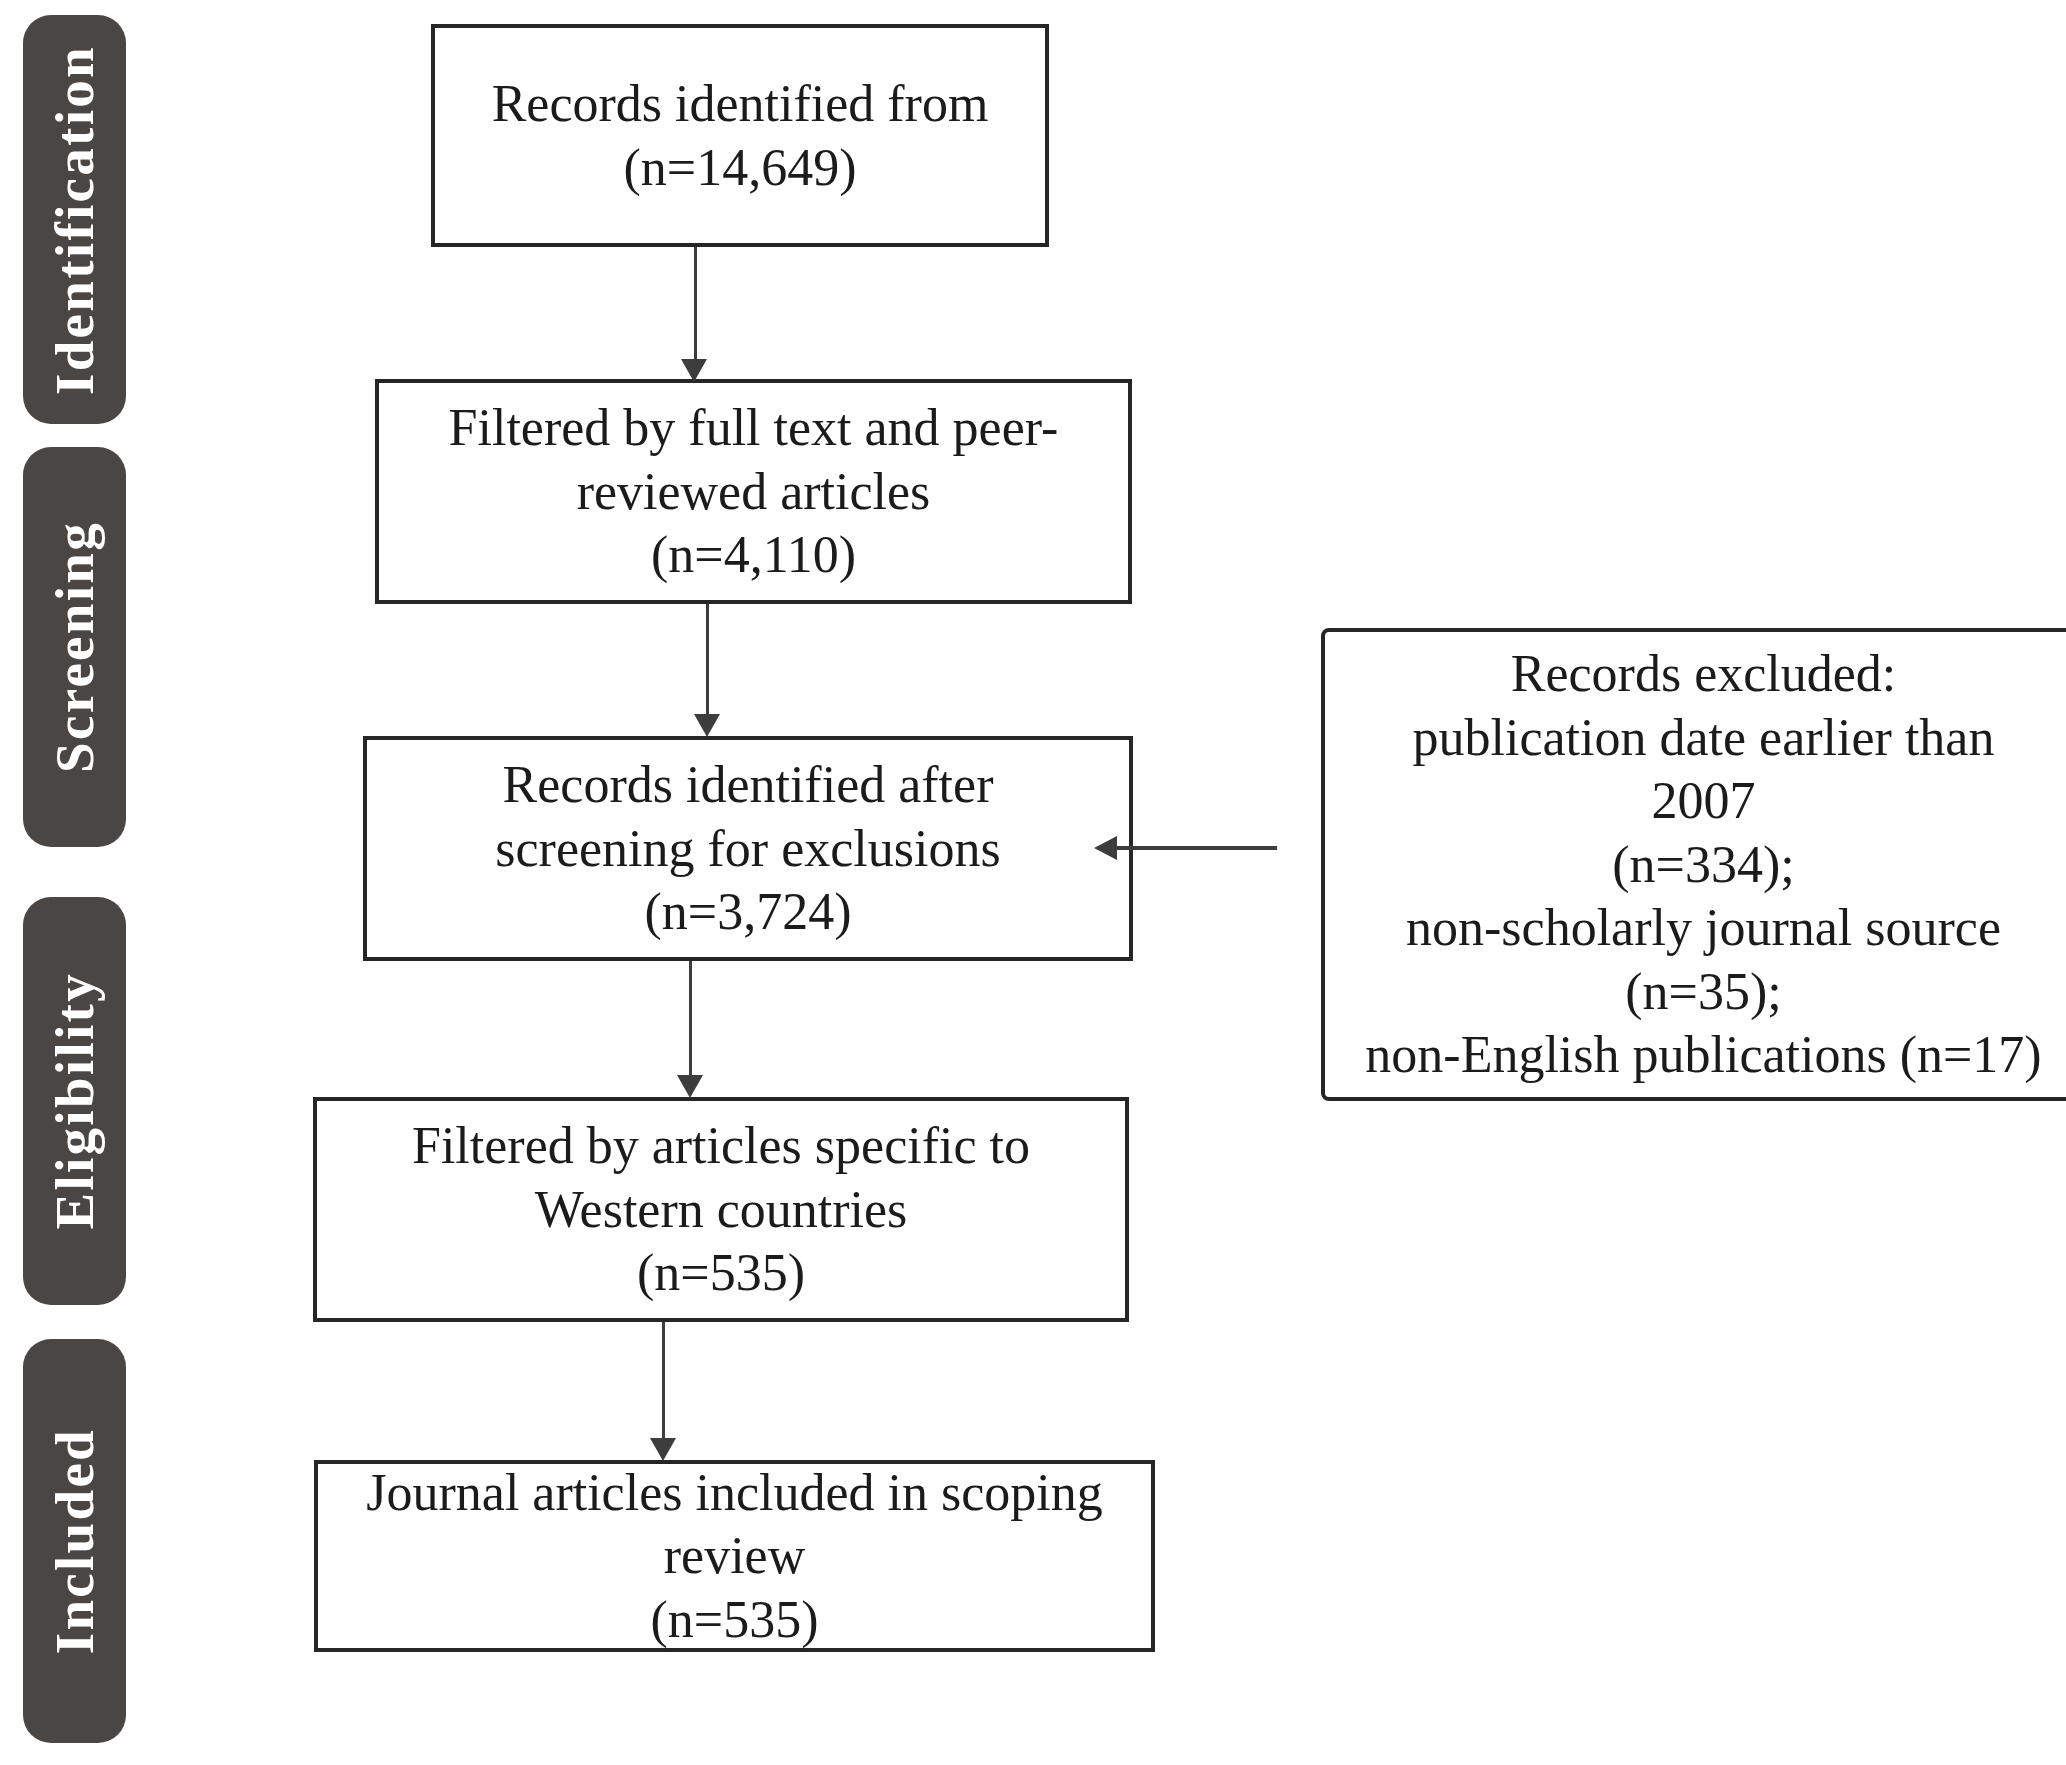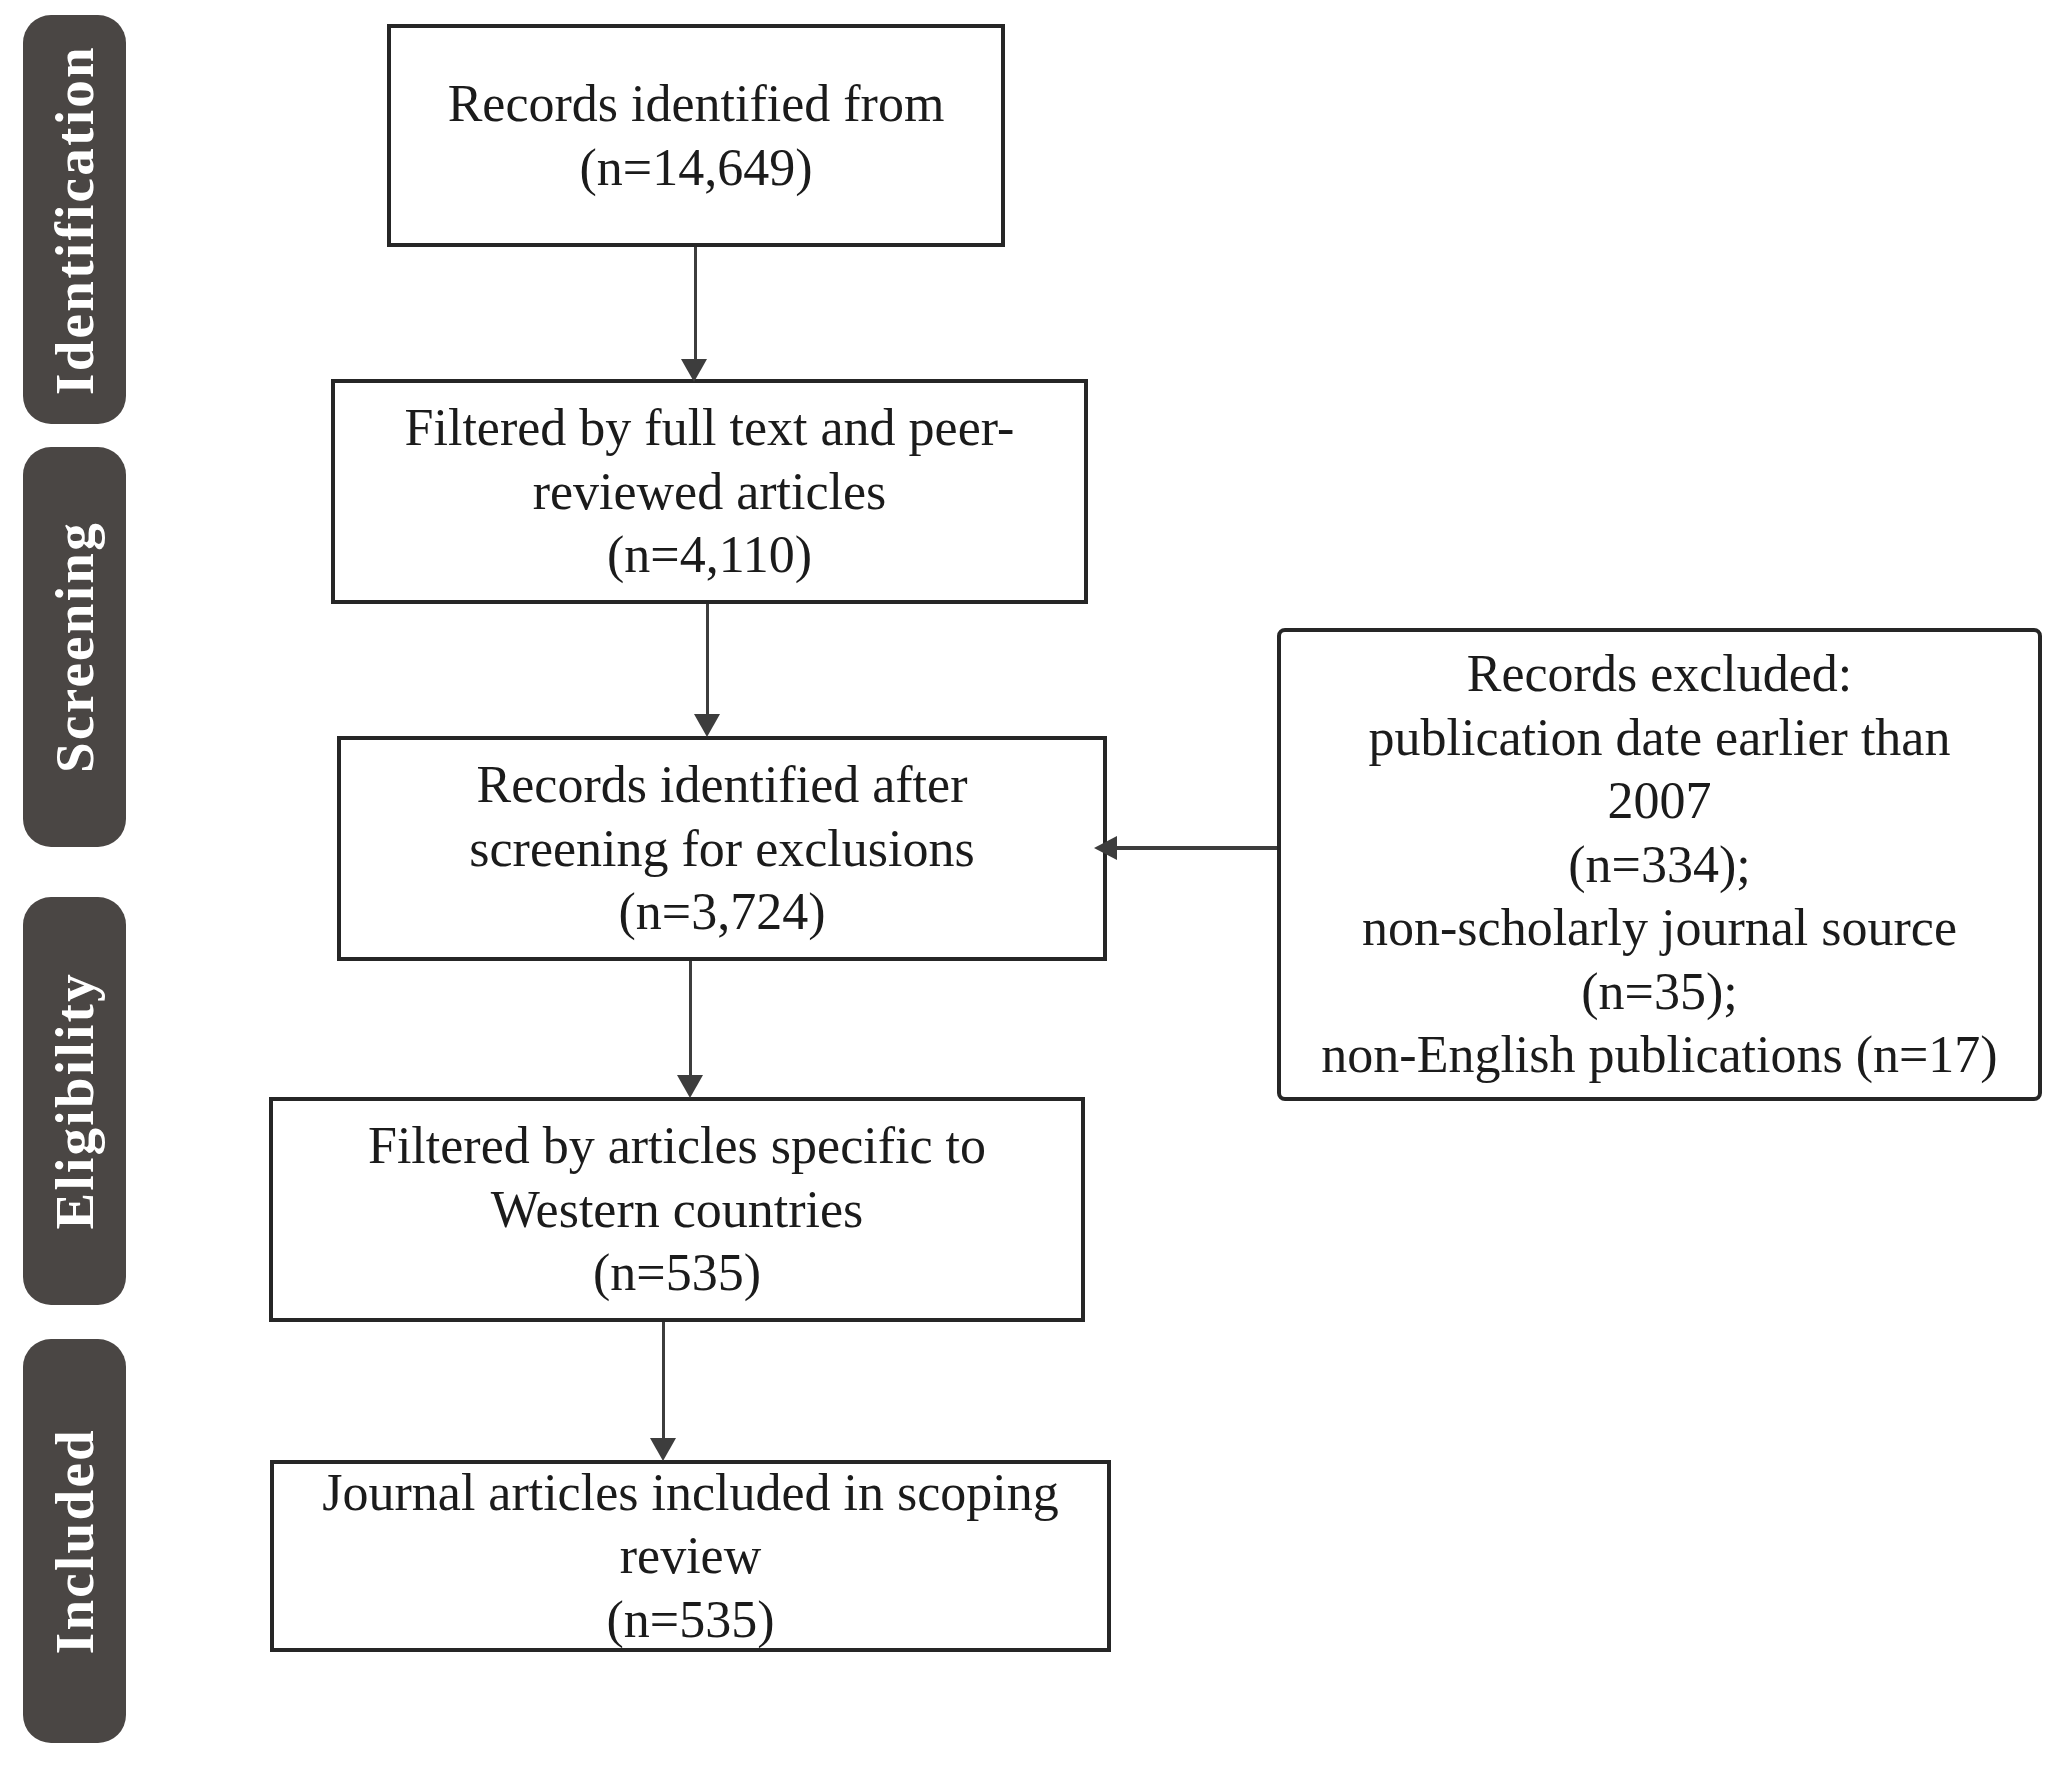--- a/index.html
+++ b/index.html
@@ -47,20 +47,21 @@
     position:absolute;
     background:var(--box-bg);
     border:4.6px solid var(--box-border);
     display:flex;
     flex-direction:column;
     align-items:center;
     justify-content:center;
     text-align:center;
     font-size:52px;
     line-height:1.22;
+    margin-left:44px;
   }
   .fbox .line{white-space:nowrap;}
   
   .stem-v{position:absolute;width:2.9px;background:var(--arrow);}
   .stem-h{position:absolute;height:3.5px;background:var(--arrow);}
   .head-down{
     position:absolute;width:0;height:0;
     border-left:13.3px solid transparent;
     border-right:13.3px solid transparent;
     border-top:23px solid var(--arrow);
@@ -71,21 +72,21 @@
     border-bottom:12px solid transparent;
     border-right:23px solid var(--arrow);
   }
   #stage-identification{top:15px;height:409px;}
   #stage-screening{top:447px;height:400px;}
   #stage-eligibility{top:897px;height:408px;}
   #stage-included{top:1339px;height:404px;}
 
   #box-identified{left:387px;top:24px;width:618px;height:223px;}
   #box-filtered-fulltext{left:331px;top:379px;width:757px;height:225px;text-align:center;}
-  #box-after-screening{left:337px;top:736px;width:770px;height:225px;}
+  #box-after-screening{left:319px;top:736px;width:770px;height:225px;}
   #box-western{left:269px;top:1097px;width:816px;height:225px;}
   #box-included{left:270px;top:1460px;width:841px;height:192px;}
   #box-excluded{left:1277px;top:628px;width:765px;height:473px;border-radius:8px;}
 
   #arrow-1 .stem-v{left:694px;top:247px;height:114px;}
   #arrow-1 .head-down{left:681px;top:359px;}
   #arrow-2 .stem-v{left:706px;top:604px;height:111px;}
   #arrow-2 .head-down{left:694px;top:714px;}
   #arrow-3 .stem-v{left:689px;top:961px;height:115px;}
   #arrow-3 .head-down{left:677px;top:1075px;}

